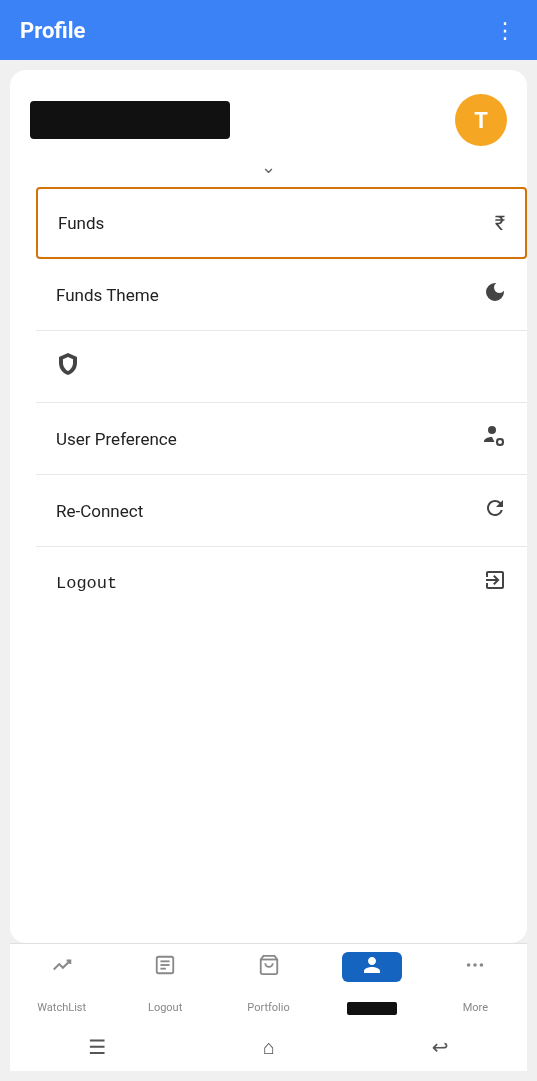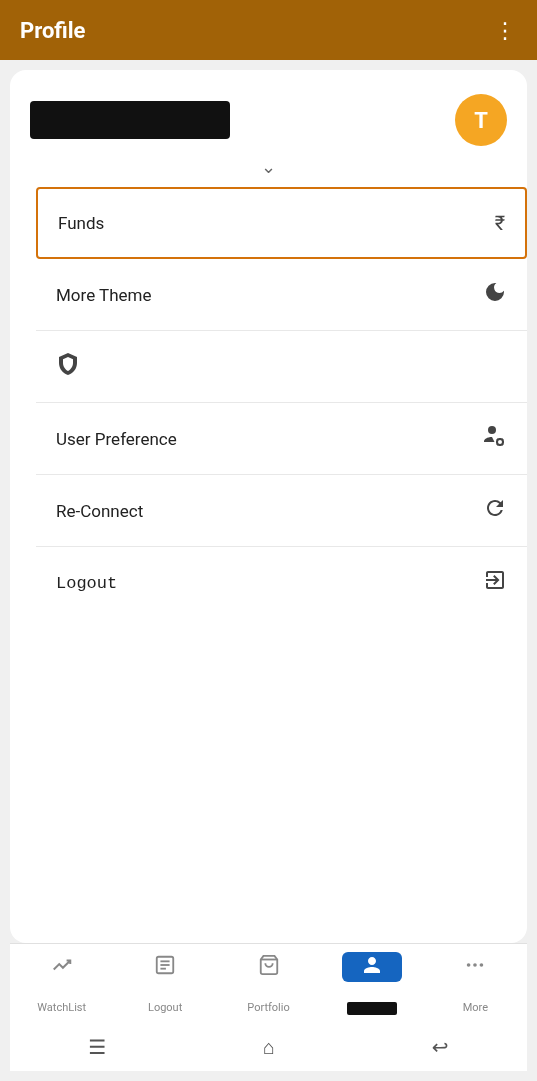--- a/index.html
+++ b/index.html
@@ -8,21 +8,21 @@
       height: 1081px;
       font-family: 'Roboto', Arial, sans-serif;
       background: #f0f0f0;
       display: flex;
       flex-direction: column;
       overflow: hidden;
     }
 
     
     .header {
-      background: #a16207;
+      background: #3b82f6;
       height: 60px;
       display: flex;
       align-items: center;
       justify-content: space-between;
       padding: 0 20px;
       flex-shrink: 0;
     }
     .header-title {
       color: white;
       font-size: 22px;
@@ -207,21 +207,21 @@
 
   <div class="menu-list">
 
     <div class="menu-item funds-item">
       <span class="menu-item-label">Funds</span>
       <span class="menu-item-icon rupee-symbol">₹</span>
     </div>
 
 
     <div class="menu-item">
-      <span class="menu-item-label">More Theme</span>
+      <span class="menu-item-label">Funds Theme</span>
       <span class="menu-item-icon">
         <svg width="24" height="24" viewBox="0 0 24 24" fill="#444">
           <path d="M12 3a9 9 0 1 0 9 9c0-.46-.04-.92-.1-1.36a5.389 5.389 0 0 1-4.4 2.26 5.403 5.403 0 0 1-3.14-9.8c-.44-.06-.9-.1-1.36-.1z"></path>
         </svg>
       </span>
     </div>
 
     <div class="menu-item">
       <span class="menu-item-icon">
         <svg width="24" height="24" viewBox="0 0 24 24" fill="#444">

